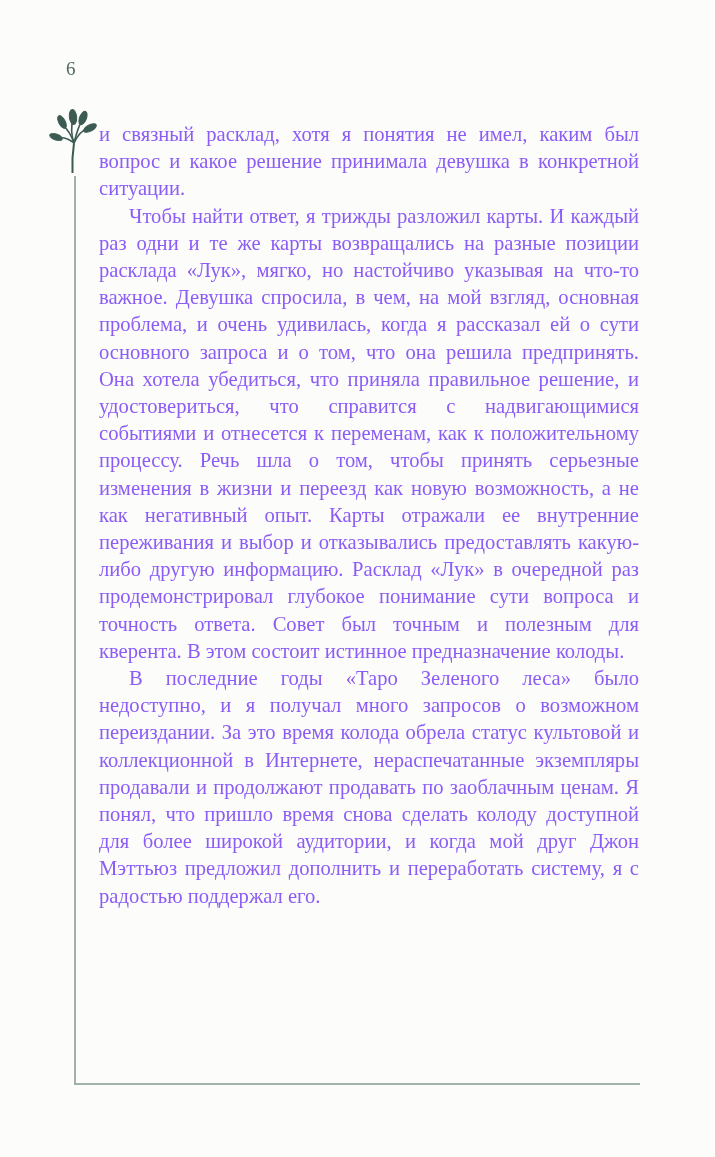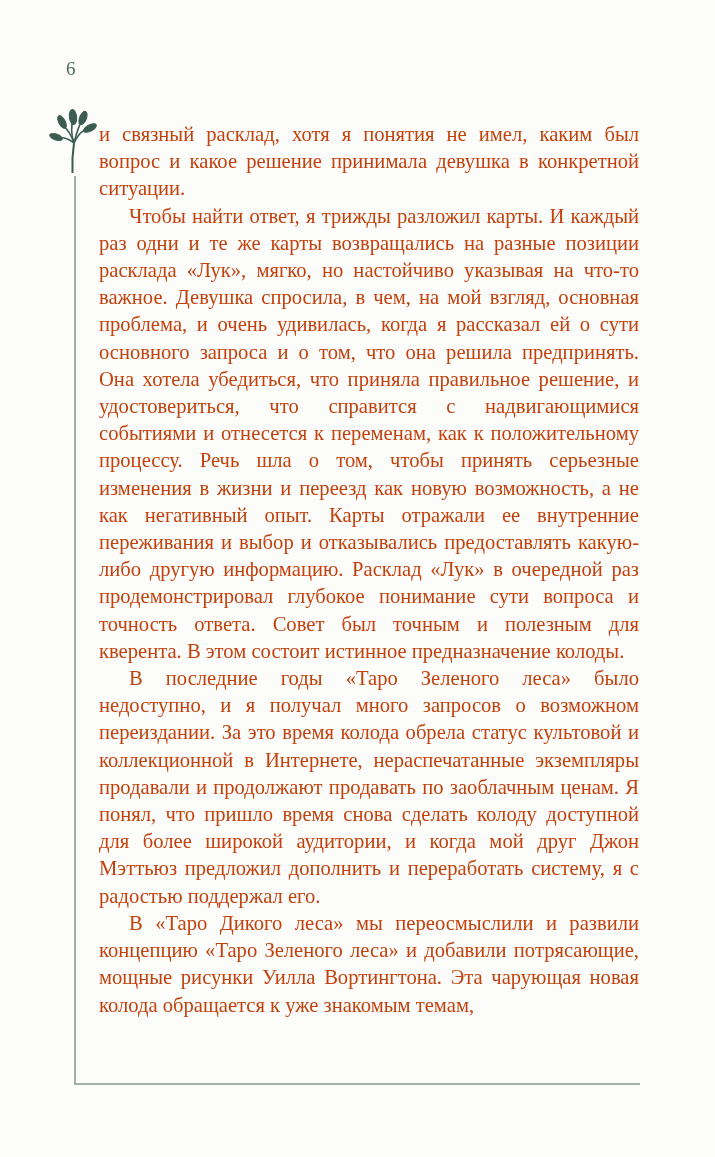--- a/index.html
+++ b/index.html
@@ -50,21 +50,21 @@
     border-left: 2px solid #a2b0ab;
     border-bottom: 2px solid #a2b0ab;
     pointer-events: none;
   }
   
   .text-block {
     position: absolute;
     left: 99px;
     top: 121px;
     width: 540px;
-    color: #c2410c;
+    color: #8b5cf6;
     font-size: 20.6px;
     line-height: 27.2px;
     text-align: justify;
   }
   .text-block p {
     margin: 0;
     text-indent: 30px;
   }
   .text-block p.continuation {
     text-indent: 0;
@@ -97,16 +97,15 @@
       <ellipse cx="7" cy="28" rx="3.0" ry="6.5" transform="rotate(-70 7 28)"></ellipse>
     </g>
   </svg>
 
   <div class="frame-rule"></div>
 
   <div class="text-block">
     <p class="continuation">и связный расклад, хотя я понятия не имел, каким был вопрос и какое решение принимала девушка в конкретной ситуации.</p>
     <p>Чтобы найти ответ, я трижды разложил карты. И каждый раз одни и те же карты возвращались на разные позиции расклада «Лук», мягко, но настойчиво указывая на что-то важное. Девушка спросила, в чем, на мой взгляд, основная проблема, и очень удивилась, когда я рассказал ей о сути основного запроса и о том, что она решила предпринять. Она хотела убедиться, что приняла правильное решение, и удостовериться, что справится с надвигающимися событиями и отнесется к переменам, как к положительному процессу. Речь шла о том, чтобы принять серьезные изменения в жизни и переезд как новую возможность, а не как негативный опыт. Карты отражали ее внутренние переживания и выбор и отказывались предоставлять какую-либо другую информацию. Расклад «Лук» в очередной раз продемонстрировал глубокое понимание сути вопроса и точность ответа. Совет был точным и полезным для кверента. В этом состоит истинное предназначение колоды.</p>
     <p>В последние годы «Таро Зеленого леса» было недоступно, и я получал много запросов о возможном переиздании. За это время колода обрела статус культовой и коллекционной в Интернете, нераспечатанные экземпляры продавали и продолжают продавать по заоблачным ценам. Я понял, что пришло время снова сделать колоду доступной для более широкой аудитории, и когда мой друг Джон Мэттьюз предложил дополнить и переработать систему, я с радостью поддержал его.</p>
-    <p>В «Таро Дикого леса» мы переосмыслили и развили концепцию «Таро Зеленого леса» и добавили потрясающие, мощные рисунки Уилла Вортингтона. Эта чарующая новая колода обращается к уже знакомым темам,</p>
   </div>
 
 </div>
 
 </body></html>

